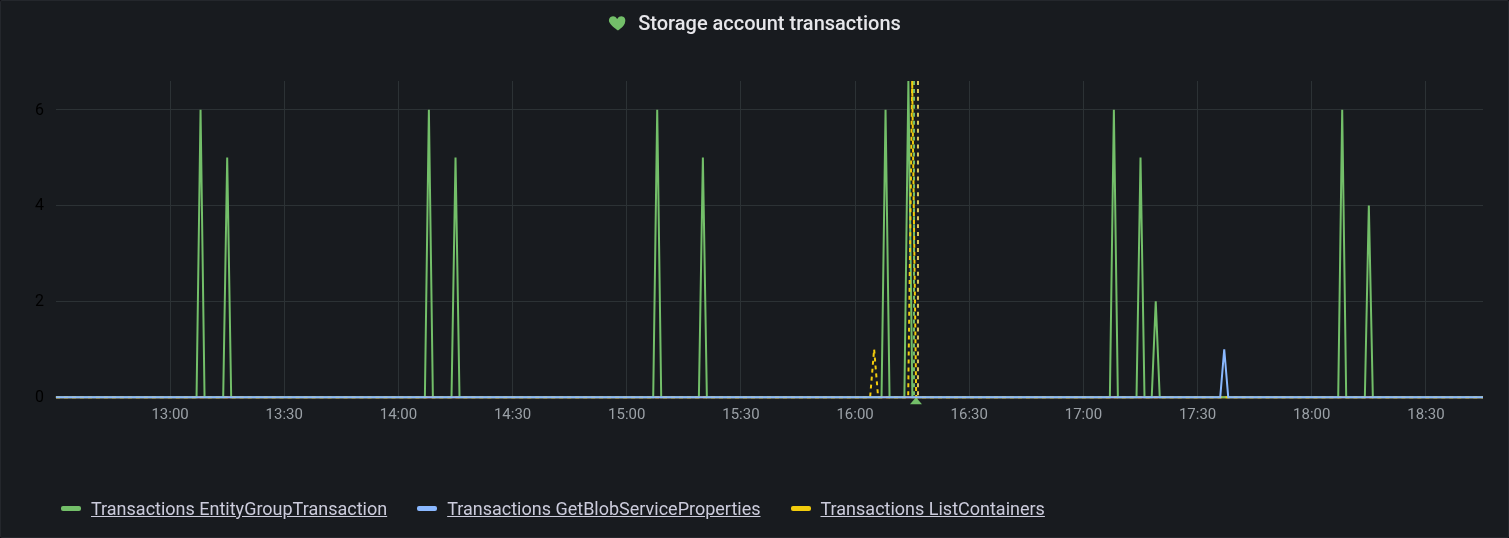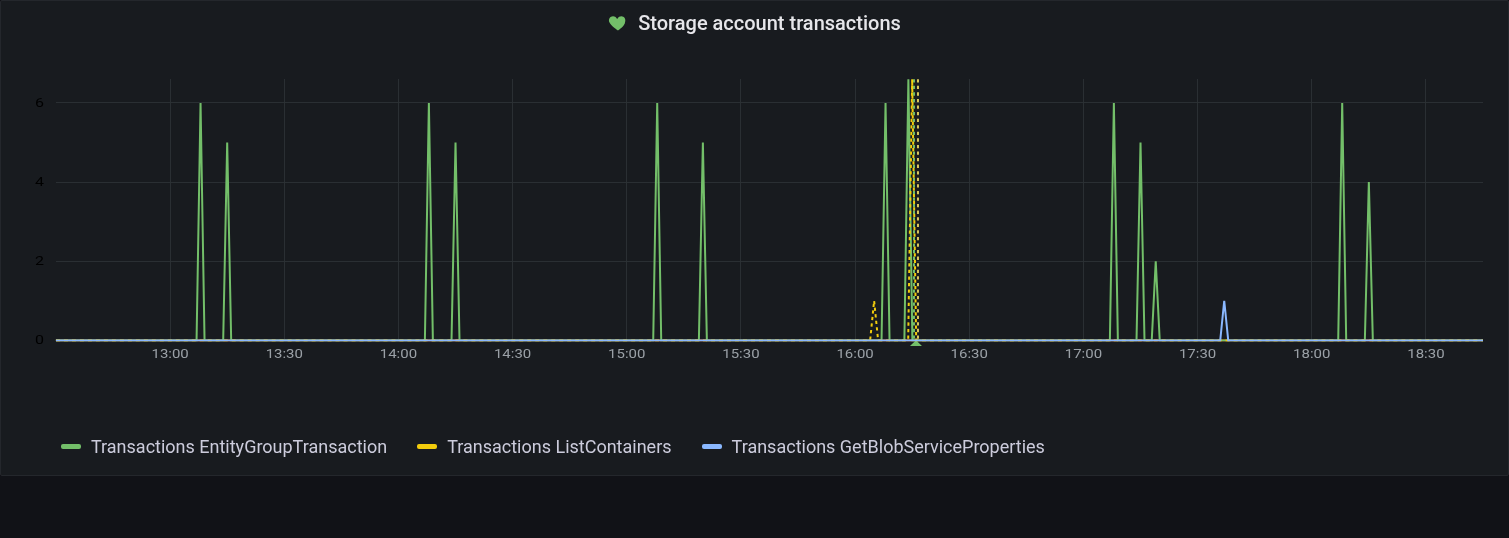--- a/index.html
+++ b/index.html
@@ -8,21 +8,21 @@
     background: #111217;
     color: #ccccdc;
     font-family: 'Roboto', 'Helvetica Neue', Arial, sans-serif;
     width: 1509px;
     height: 538px;
     overflow: hidden;
   }
   .panel {
     box-sizing: border-box;
     width: 1509px;
-    height: 476px;
+    height: 538px;
     background: #181b1f;
     border: 1px solid #24272c;
     border-radius: 2px;
     position: relative;
   }
   .panel-header {
     display: flex;
     justify-content: center;
     align-items: center;
     padding: 10px 12px 8px 12px;
@@ -60,20 +60,21 @@
     flex-wrap: wrap;
     gap: 8px 30px;
     font-size: 18px;
     color: #ccccdc;
   }
   .legend-item {
     display: inline-flex;
     align-items: center;
     gap: 10px;
     white-space: nowrap;
+    text-decoration: underline;
   }
   .legend-swatch {
     width: 20px;
     height: 5px;
     border-radius: 2px;
   }
 </style>
 </head>
 <body>
 
@@ -135,22 +136,22 @@
         <path d="M 45 328 L 1210.8746666666666 328 L 1214.8746666666666 279.8181818181818 L 1218.8746666666666 328 L 1474 328" fill="none" stroke="#8AB8FF" stroke-width="2"></path>
       </svg>
   </div>
 
   <div class="legend" id="legend">
       <div class="legend-item">
         <span class="legend-swatch" style="background: rgb(115, 191, 105);"></span>
         <span>Transactions EntityGroupTransaction</span>
       </div>
       <div class="legend-item">
+        <span class="legend-swatch" style="background: rgb(138, 184, 255);"></span>
+        <span>Transactions GetBlobServiceProperties</span>
+      </div>
+      <div class="legend-item">
         <span class="legend-swatch" style="background: rgb(242, 204, 12);"></span>
         <span>Transactions ListContainers</span>
-      </div>
-      <div class="legend-item">
-        <span class="legend-swatch" style="background: rgb(138, 184, 255);"></span>
-        <span>Transactions GetBlobServiceProperties</span>
       </div>
     </div>
 
 </div>
 
 </body></html>

